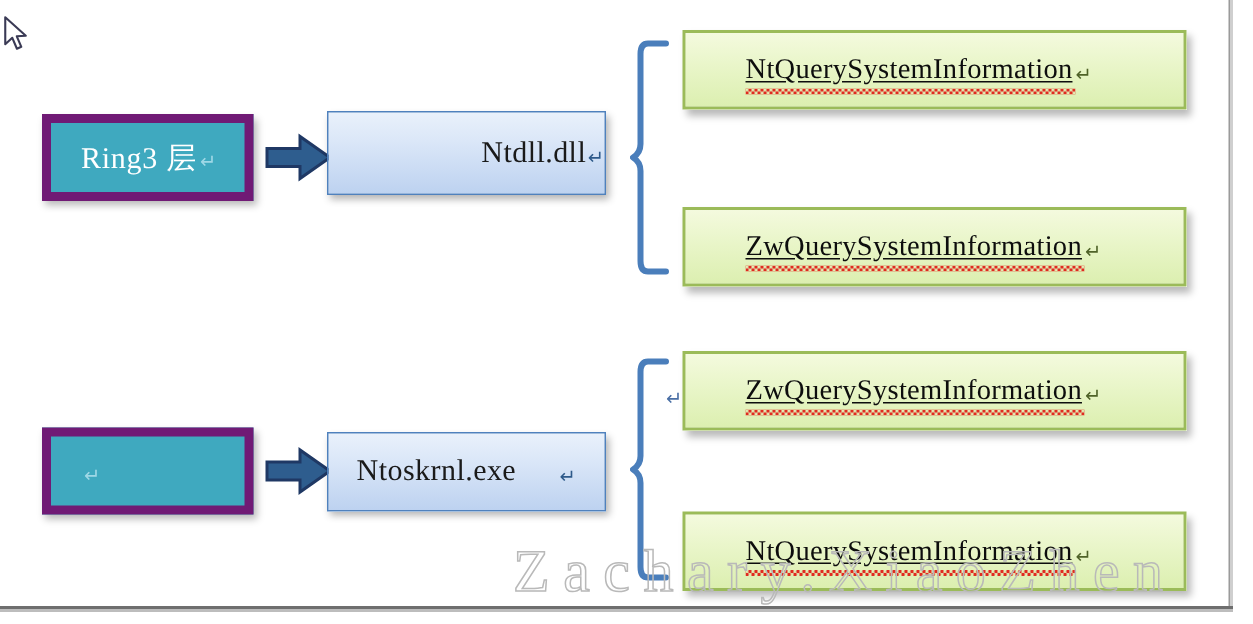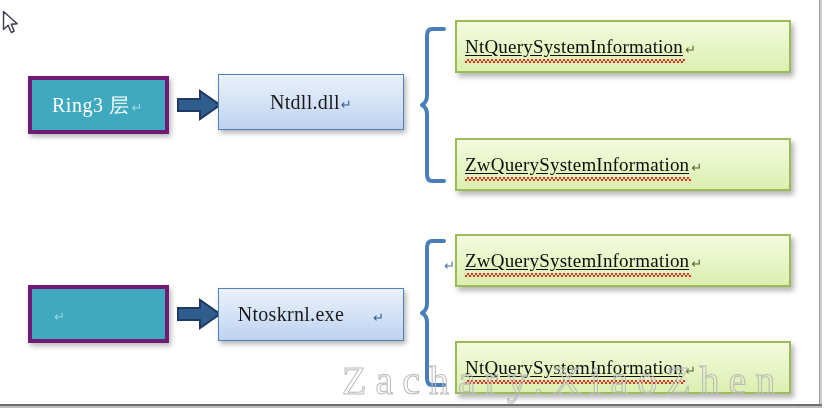--- a/index.html
+++ b/index.html
@@ -31,21 +31,21 @@
   .page-edge-bottom2{
     position:absolute;left:0;top:406px;width:822px;height:2px;
     background:#bdbdbd;
   }
 
   
   .teal-box{
     position:absolute;
     box-sizing:border-box;
     background:#3fa9bf;
-    border:4px solid #701a75;
+    border:6px solid #701a75;
     color:#ffffff;
     font-size:20px;
     display:flex;align-items:center;
     padding-left:20px;
     letter-spacing:.5px;
     box-shadow:2px 3px 5px rgba(0,0,0,.28);
   }
   .teal-box .cr{
     color:#9fd8e6;font-size:13px;margin-left:2px;
     transform:translateY(3px);
@@ -68,21 +68,21 @@
     transform:translateY(3px);
   }
 
   
   .green-box{
     position:absolute;
     box-sizing:border-box;
     background:linear-gradient(to bottom,#f4fade 0%,#eaf6cb 40%,#dcefb0 100%);
     border:2px solid #9bbb59;
     display:flex;align-items:center;
-    padding-left:8px;
+    padding-left:40px;
     box-shadow:3px 4px 5px rgba(0,0,0,.28);
   }
   .green-text{
     position:relative;
     font-size:19px;color:#0d0d0d;
     letter-spacing:.2px;
     text-decoration:underline;
     text-underline-offset:2px;
     white-space:nowrap;
   }
@@ -140,21 +140,21 @@
     <span>Ring3 层</span>
       <span class="cr">↵</span>
   </div>
 
   <div class="block-arrow" style="left:176px;top:88px;width:46px;height:34px;">
     <svg width="46" height="34" viewBox="0 0 46 34">
       <polygon points="2,11 24,11 24,3 44,17 24,31 24,23 2,23" fill="#2e5d8e" stroke="#1f3864" stroke-width="2" stroke-linejoin="miter"></polygon>
     </svg>
   </div>
 
-  <div class="blue-box" style="left:218px;top:74px;width:186px;height:56px;">
+  <div class="blue-box" style="left:218px;top:74px;width:186px;height:56px;justify-content:flex-end;">
     <span>Ntdll.dll</span>
       <span class="cr">↵</span>
   </div>
 
   <div class="brace" style="left:420px;top:26px;width:32px;height:158px;">
     <svg width="32" height="158" viewBox="0 0 32 158">
       <path d="M24 3 H12 Q7 3 7 10 V70 Q7 76 2 79 Q7 82 7 88 V148 Q7 155 12 155 H24" fill="none" stroke="#4a7ebb" stroke-width="4" stroke-linecap="round" stroke-linejoin="round"></path>
     </svg>
   </div>
 

